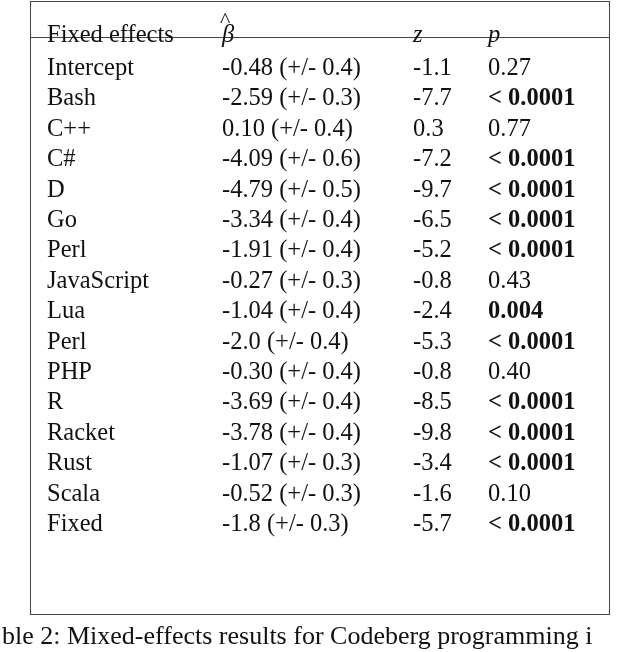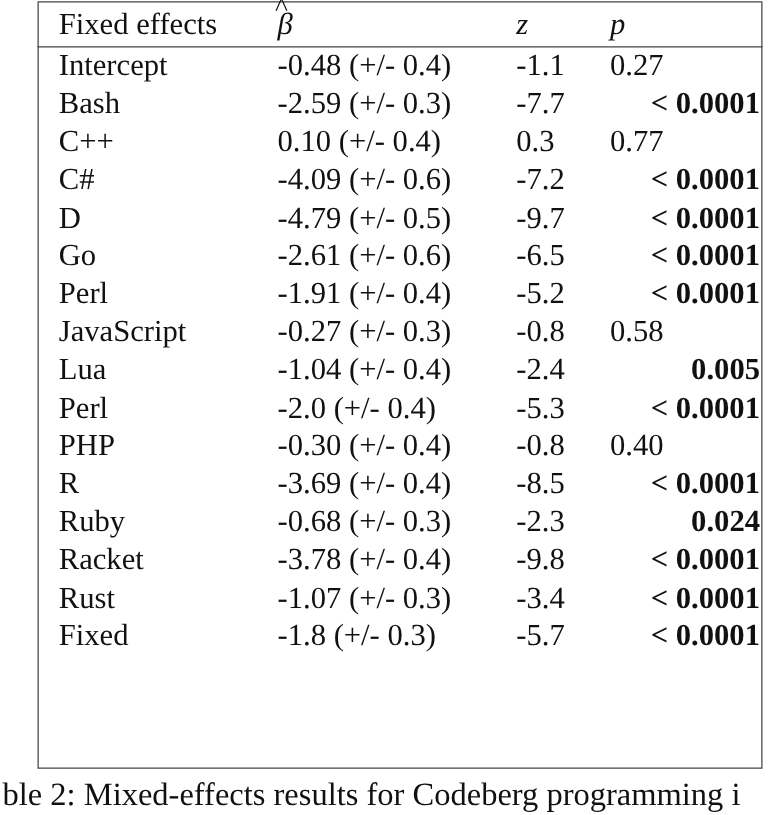--- a/index.html
+++ b/index.html
@@ -10,36 +10,36 @@
   }
   .frame {
     position: absolute; left: 30px; top: 1px; width: 580px; height: 614px;
     border: 1.5px solid #444; box-sizing: border-box;
   }
   .hdr-rule {
     position: absolute; left: 30px; top: 37px; width: 580px; height: 0;
     border-top: 1.5px solid #444;
   }
   table {
-    position: absolute; left: 31px; top: 2px; border-collapse: collapse;
+    position: absolute; left: 31px; top: 16px; border-collapse: collapse;
     font-size: 24.5px; line-height: 30.4px;
   }
   th, td { padding: 0; text-align: left; font-weight: normal; white-space: nowrap; vertical-align: middle; }
   thead th { height: 36px; }
   tbody td { height: 30.4px; }
   .c-name { width: 175px; padding-left: 16px; }
   .c-beta { width: 191px; }
   .c-z { width: 75px; }
   .c-p { width: 120px; }
   .math { font-style: italic; }
   .beta-hat { position: relative; display: inline-block; font-style: italic; }
   .beta-hat .hat {
     position: absolute; left: -2px; top: -14px; font-style: normal; font-size: 22px;
   }
-  .sig { font-weight: bold; text-align: right; }
+  .sig { font-weight: bold; }
   .caption {
     position: absolute; left: 0; top: 620px; width: 640px; white-space: nowrap;
     font-size: 26px; line-height: 32px; padding-left: 2px;
   }
 </style>
 </head>
 <body>
 
 <div class="frame"></div>
 <div class="hdr-rule"></div>
@@ -81,77 +81,77 @@
         <td class="c-p sig">&lt; 0.0001</td>
       </tr>
       <tr>
         <td class="c-name">D</td>
         <td class="c-beta">-4.79 (+/- 0.5)</td>
         <td class="c-z">-9.7</td>
         <td class="c-p sig">&lt; 0.0001</td>
       </tr>
       <tr>
         <td class="c-name">Go</td>
-        <td class="c-beta">-2.61 (+/- 0.6)</td>
+        <td class="c-beta">-3.34 (+/- 0.4)</td>
         <td class="c-z">-6.5</td>
         <td class="c-p sig">&lt; 0.0001</td>
       </tr>
       <tr>
         <td class="c-name">Perl</td>
         <td class="c-beta">-1.91 (+/- 0.4)</td>
         <td class="c-z">-5.2</td>
         <td class="c-p sig">&lt; 0.0001</td>
       </tr>
       <tr>
         <td class="c-name">JavaScript</td>
         <td class="c-beta">-0.27 (+/- 0.3)</td>
         <td class="c-z">-0.8</td>
-        <td class="c-p">0.58</td>
+        <td class="c-p">0.43</td>
       </tr>
       <tr>
         <td class="c-name">Lua</td>
         <td class="c-beta">-1.04 (+/- 0.4)</td>
         <td class="c-z">-2.4</td>
-        <td class="c-p sig">0.005</td>
+        <td class="c-p sig">0.004</td>
       </tr>
       <tr>
         <td class="c-name">Perl</td>
         <td class="c-beta">-2.0 (+/- 0.4)</td>
         <td class="c-z">-5.3</td>
         <td class="c-p sig">&lt; 0.0001</td>
       </tr>
       <tr>
         <td class="c-name">PHP</td>
         <td class="c-beta">-0.30 (+/- 0.4)</td>
         <td class="c-z">-0.8</td>
         <td class="c-p">0.40</td>
       </tr>
       <tr>
         <td class="c-name">R</td>
         <td class="c-beta">-3.69 (+/- 0.4)</td>
         <td class="c-z">-8.5</td>
         <td class="c-p sig">&lt; 0.0001</td>
       </tr>
       <tr>
-        <td class="c-name">Ruby</td>
-        <td class="c-beta">-0.68 (+/- 0.3)</td>
-        <td class="c-z">-2.3</td>
-        <td class="c-p sig">0.024</td>
-      </tr>
-      <tr>
         <td class="c-name">Racket</td>
         <td class="c-beta">-3.78 (+/- 0.4)</td>
         <td class="c-z">-9.8</td>
         <td class="c-p sig">&lt; 0.0001</td>
       </tr>
       <tr>
         <td class="c-name">Rust</td>
         <td class="c-beta">-1.07 (+/- 0.3)</td>
         <td class="c-z">-3.4</td>
         <td class="c-p sig">&lt; 0.0001</td>
+      </tr>
+      <tr>
+        <td class="c-name">Scala</td>
+        <td class="c-beta">-0.52 (+/- 0.3)</td>
+        <td class="c-z">-1.6</td>
+        <td class="c-p">0.10</td>
       </tr>
       <tr>
         <td class="c-name">Fixed</td>
         <td class="c-beta">-1.8 (+/- 0.3)</td>
         <td class="c-z">-5.7</td>
         <td class="c-p sig">&lt; 0.0001</td>
       </tr>
     </tbody>
 </table>
 

